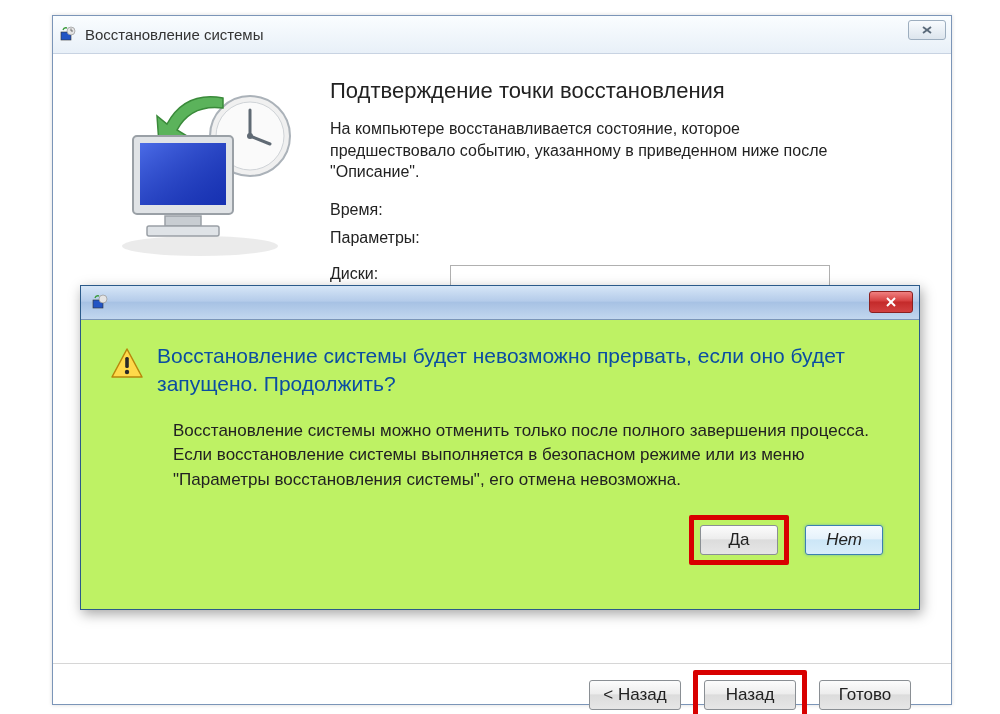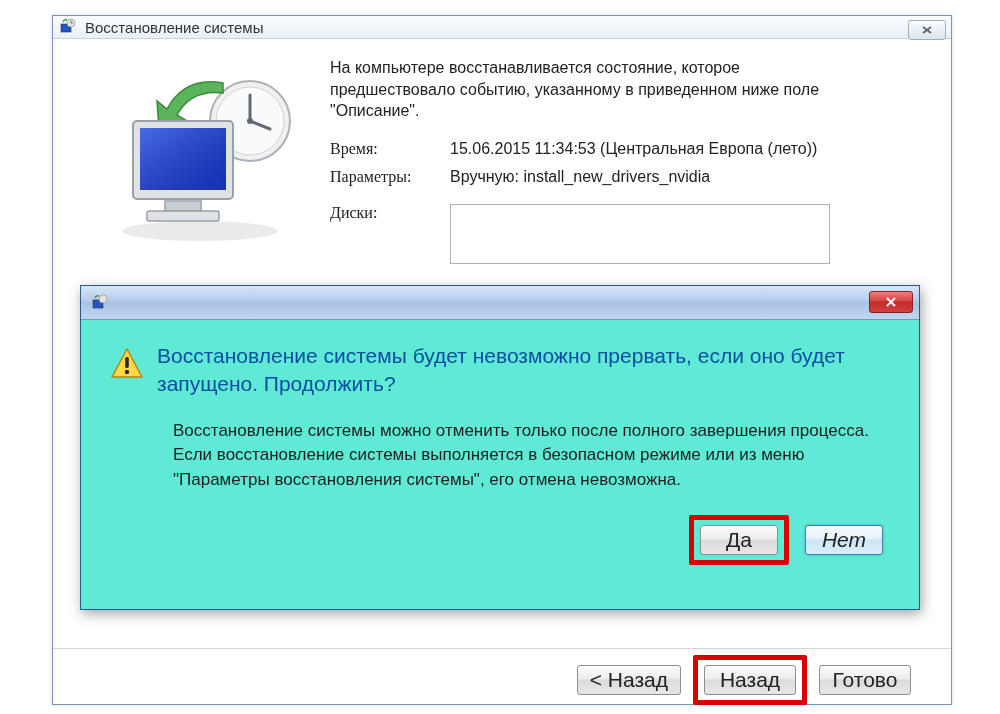--- a/index.html
+++ b/index.html
@@ -18,21 +18,21 @@
       position: absolute;
       left: 52px;
       top: 15px;
       width: 900px;
       height: 690px;
       border: 1px solid #7b95b8;
       background: #fff;
       box-shadow: 0 0 4px rgba(0,0,0,0.15);
     }
     .main-titlebar {
-      height: 23px;
+      height: 38px;
       background: linear-gradient(to bottom, #fafdff 0%, #e8f0f8 100%);
       border-bottom: 1px solid #c8d3e2;
       display: flex;
       align-items: center;
       padding: 0 6px;
       position: relative;
     }
     .main-titlebar .app-icon {
       width: 18px; height: 18px; margin-right: 8px;
       display: inline-flex; align-items: center; justify-content: center;
@@ -77,21 +77,21 @@
       line-height: 1.35;
       margin-bottom: 18px;
       max-width: 520px;
     }
     .field-row {
       display: flex;
       font-size: 16px;
       color: #222;
       margin-bottom: 10px;
     }
-    .field-label { width: 120px; font-family: Liberation Serif, serif; }
+    .field-label { width: 120px; }
     .field-value { flex: 1; }
     .disks-box {
       border: 1px solid #b0b0b0;
       width: 380px;
       height: 60px;
       background: #fff;
     }
     .wizard-buttons {
       height: 62px;
       border-top: 1px solid #d6d6d6;
@@ -101,39 +101,39 @@
       padding-right: 40px;
       gap: 12px;
       margin-top: 12px;
     }
     .win-btn {
       min-width: 92px;
       height: 30px;
       border: 1px solid #8a8f94;
       border-radius: 3px;
       background: linear-gradient(to bottom, #fcfcfc 0%, #ededed 45%, #dcdcdc 50%, #e6e6e6 100%);
-      font-size: 21px;
+      font-size: 17px;
       color: #222;
       cursor: pointer;
       padding: 0 12px;
     }
     .highlight-frame {
       border: 5px solid #d80000;
       padding: 5px 6px;
       border-radius: 2px;
     }
     
     .modal-dialog {
       position: absolute;
       left: 80px;
       top: 285px;
       width: 840px;
       height: 325px;
       border: 1px solid #2b5a8a;
-      background: #5eead4;
+      background: #bef264;
       box-shadow: 2px 4px 12px rgba(0,0,0,0.35);
     }
     .modal-titlebar {
       height: 34px;
       background: linear-gradient(to bottom, #d6e6f7 0%, #b5ccea 45%, #a7c2e4 50%, #c2d7ef 100%);
       border-bottom: 1px solid #7b95b8;
       display: flex;
       align-items: center;
       padding: 0 6px;
       position: relative;
@@ -230,28 +230,27 @@
           <defs>
             <linearGradient id="scr" x1="0" y1="0" x2="1" y2="1">
               <stop offset="0" stop-color="#6a8cff" stop-opacity="0.6"></stop>
               <stop offset="1" stop-color="#0a1a88" stop-opacity="0.3"></stop>
             </linearGradient>
           </defs>
         </svg>
       </div>
     </div>
     <div class="wizard-content">
-      <div class="wizard-desc">На компьютере восстанавливается состояние, которое предшествовало событию, указанному в приведенном ниже поле "Описание".</div>
+      <h1 class="wizard-heading">Подтверждение точки восстановления</h1>
+      <div class="wizard-desc">На компьютере восстанавливается состояние, которое предшествовало событию, указанному в приведенном ниже после "Описание".</div>
       <div class="field-row">
         <div class="field-label">Время:</div>
-        <div class="field-value">15.06.2015 11:34:53 (Центральная Европа (лето))</div>
       </div>
       <div class="field-row">
         <div class="field-label">Параметры:</div>
-        <div class="field-value">Вручную: install_new_drivers_nvidia</div>
       </div>
       <div class="field-row" style="margin-top:18px;">
         <div class="field-label">Диски:</div>
         <div class="disks-box"></div>
       </div>
     </div>
   </div>
 
   <div class="wizard-buttons">
     <button class="win-btn">&lt; Назад</button>

